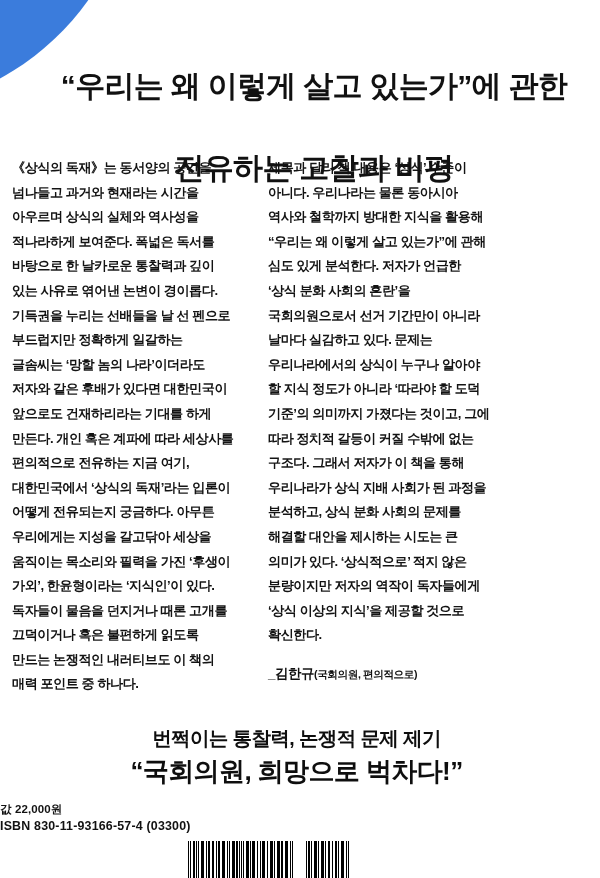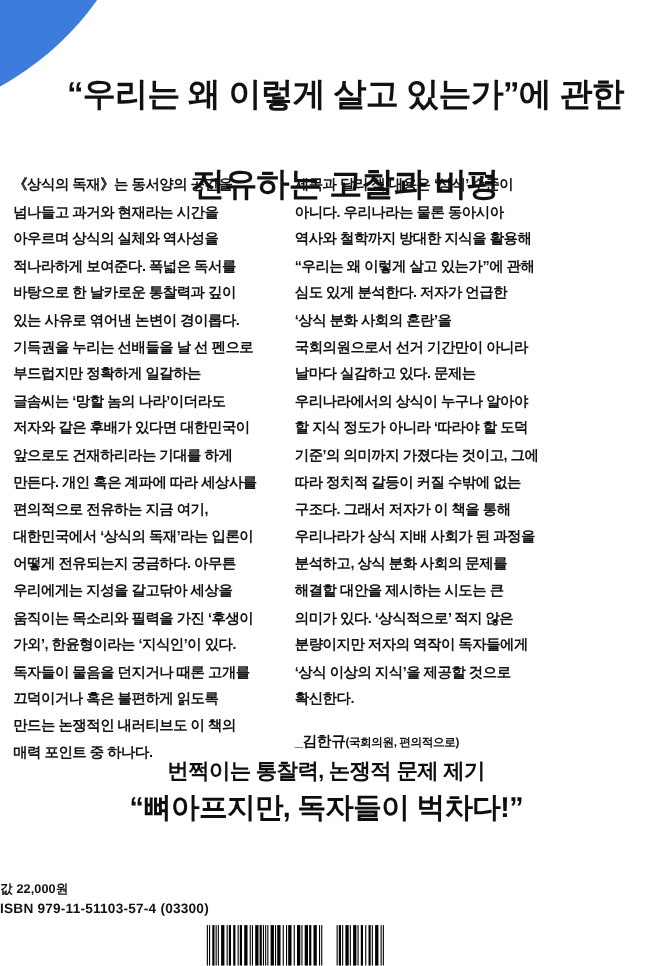--- a/index.html
+++ b/index.html
@@ -100,21 +100,21 @@
   }
   .review-attrib .role {
     font-size: 10.6px;
     font-weight: 700;
   }
 
   
   .tagline {
     position: absolute;
     left: 0;
-    top: 687px;
+    top: 724px;
     width: 593px;
     text-align: center;
     color: #0e0e0e;
     z-index: 3;
   }
   .tagline-small {
     font-size: 19.5px;
     font-weight: 800;
     letter-spacing: -0.6px;
     line-height: 28px;
@@ -200,26 +200,26 @@
       <p class="review-body">제목과 달리 책 내용은 ‘상식’ 수준이 아니다. 우리나라는 물론 동아시아 역사와 철학까지 방대한 지식을 활용해 “우리는 왜 이렇게 살고 있는가”에 관해 심도 있게 분석한다. 저자가 언급한 ‘상식 분화 사회의 혼란’을 국회의원으로서 선거 기간만이 아니라 날마다 실감하고 있다. 문제는 우리나라에서의 상식이 누구나 알아야 할 지식 정도가 아니라 ‘따라야 할 도덕 기준’의 의미까지 가졌다는 것이고, 그에 따라 정치적 갈등이 커질 수밖에 없는 구조다. 그래서 저자가 이 책을 통해 우리나라가 상식 지배 사회가 된 과정을 분석하고, 상식 분화 사회의 문제를 해결할 대안을 제시하는 시도는 큰 의미가 있다. ‘상식적으로’ 적지 않은 분량이지만 저자의 역작이 독자들에게 ‘상식 이상의 지식’을 제공할 것으로 확신한다.</p>
       <div class="review-attrib">
         <span class="who"><span>_</span><span>김한규</span></span><span class="role">(국회의원, 편의적으로)</span>
       </div>
     </div>
 
   </div>
 
   <div class="tagline">
     <span class="tagline-small">번쩍이는 통찰력, 논쟁적 문제 제기</span>
-    <span class="tagline-big">“뼈아프지만, 독자들이 벅차다!”</span>
+    <span class="tagline-big">“국회의원, 희망으로 벅차다!”</span>
   </div>
 
   <div class="colophon">
     <span class="price">값 22,000원</span>
-    <span class="isbn">ISBN 979-11-51103-57-4 (03300)</span>
+    <span class="isbn">ISBN 830-11-93166-57-4 (03300)</span>
     <div class="barcode-wrap">
       <div class="barcode" id="barcode-main">
           <i class="w1"></i>
           <i class="s1"></i>
           <i class="w1"></i>
           <i class="s2"></i>
           <i class="w2"></i>
           <i class="s1"></i>
           <i class="w1"></i>
           <i class="s1"></i>

